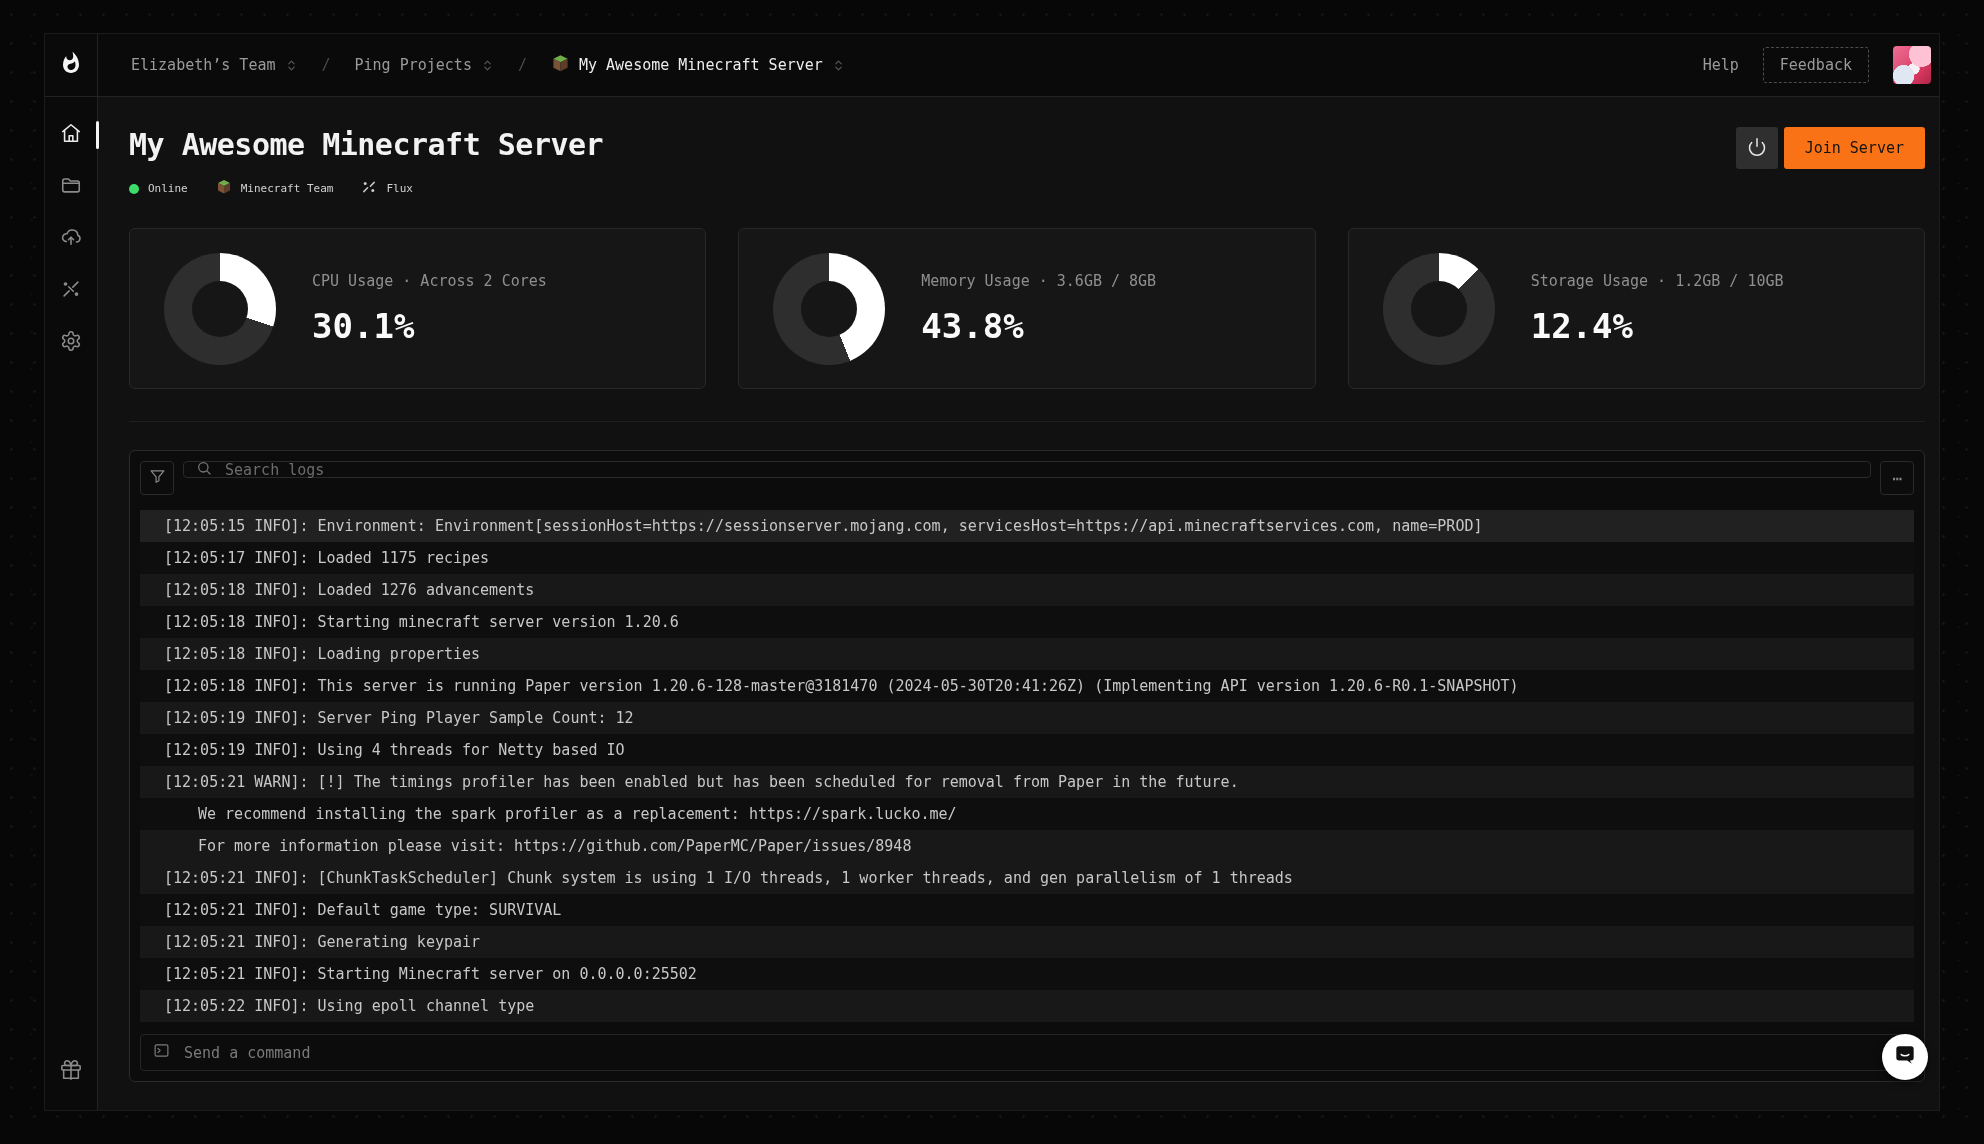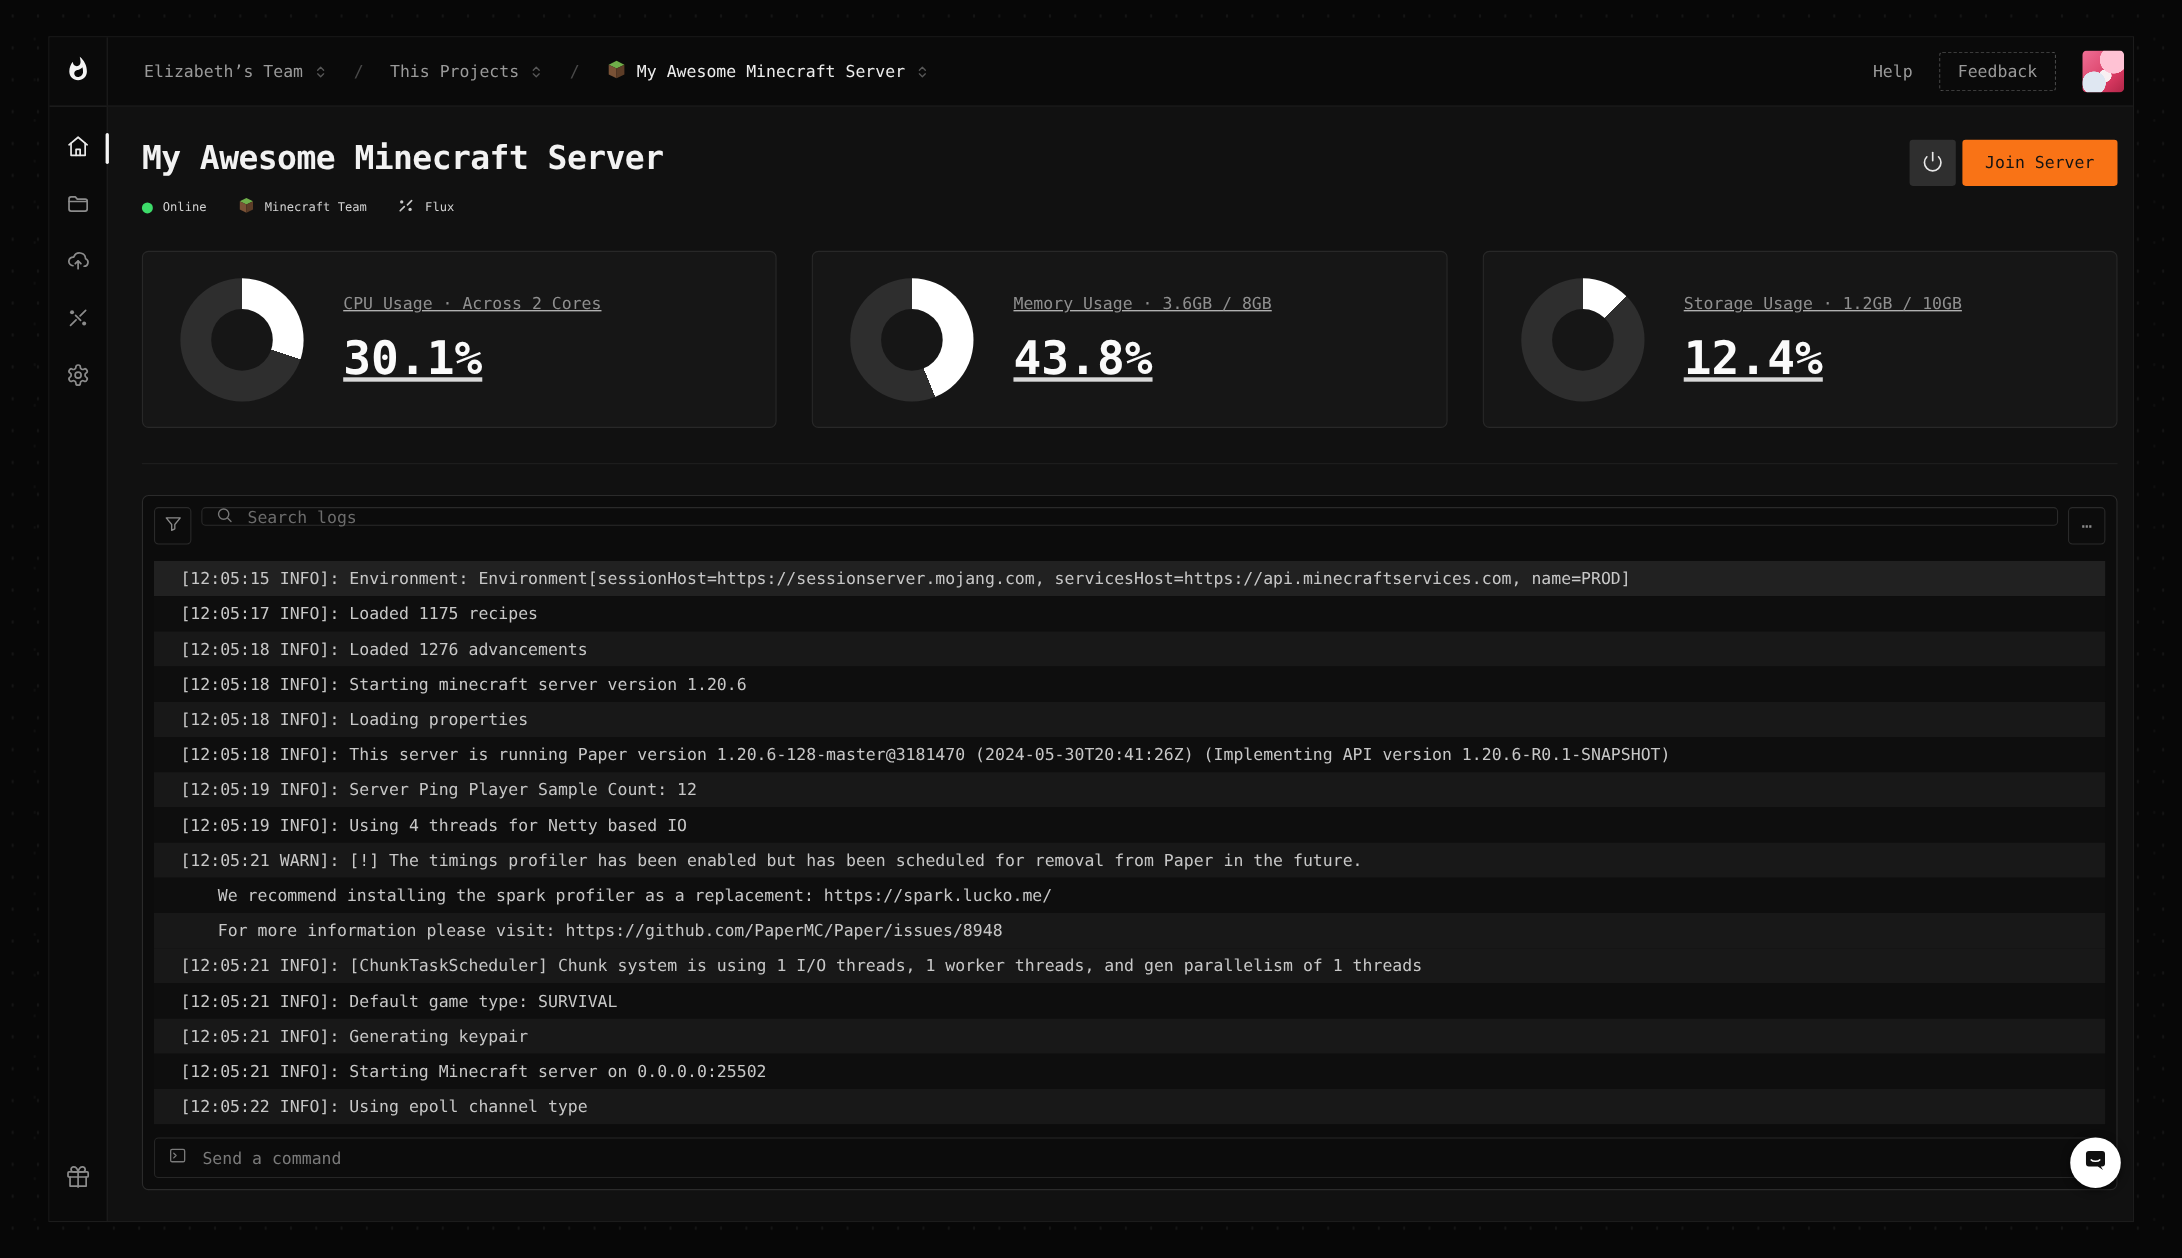--- a/index.html
+++ b/index.html
@@ -51,25 +51,25 @@
   .page-head{display:flex;justify-content:space-between;align-items:flex-start;}
   .page-title{margin:0;font-size:30px;font-weight:700;color:#f2f2f2;letter-spacing:-.5px;}
   .badges{display:flex;align-items:center;gap:28px;margin-top:17px;font-size:11px;color:#d2d2d2;}
   .badge{display:flex;align-items:center;gap:9px;}
   .dot{width:10px;height:10px;border-radius:50%;background:#3ddc6a;}
   .head-actions{display:flex;gap:6px;align-items:center;}
   .power-btn{width:42px;height:42px;border:0;border-radius:3px;background:#2f2f2f;display:flex;align-items:center;justify-content:center;cursor:pointer;}
   .join-btn{height:42px;padding:0 21px;border:0;border-radius:3px;background:#f97316;color:#141414;font:inherit;font-size:15px;cursor:pointer;}
   
   .cards{display:grid;grid-template-columns:1fr 1fr 1fr;gap:32px;margin-top:30px;}
-  .card{height:161px;background:#161616;border:1px solid #282828;border-radius:6px;display:flex;align-items:center;padding-left:34px;gap:36px;text-decoration:underline;}
+  .card{height:161px;background:#161616;border:1px solid #282828;border-radius:6px;display:flex;align-items:center;padding-left:34px;gap:36px;}
   .donut{width:112px;height:112px;border-radius:50%;position:relative;flex:none;}
   .donut::after{content:"";position:absolute;left:50%;top:50%;width:56px;height:56px;margin:-28px 0 0 -28px;border-radius:50%;background:#161616;}
   .stat-label{font-size:15px;color:#8f8f8f;}
-  .stat-value{font-size:42px;font-weight:700;color:#fafafa;margin-top:16px;}
+  .stat-value{font-size:34px;font-weight:700;color:#fafafa;margin-top:16px;}
   .rule{border:0;border-top:1px solid #202020;margin:32px 0 28px 0;}
   
   .console{height:632px;background:#0c0c0c;border:1px solid #2b2b2b;border-radius:6px;padding:10px;display:flex;flex-direction:column;}
   .console-toolbar{display:flex;gap:9px;flex:none;}
   .iconbtn{width:34px;height:34px;flex:none;border:1px solid #2a2a2a;border-radius:4px;background:#0c0c0c;display:flex;align-items:center;justify-content:center;cursor:pointer;color:#8a8a8a;font:inherit;}
   .searchbox{flex:1;height:17px;border:1px solid #2a2a2a;border-radius:4px;background:#0c0c0c;display:flex;align-items:center;gap:11px;padding:0 12px;}
   .searchbox input{flex:1;background:transparent;border:0;outline:0;color:#dddddd;font:inherit;font-size:15px;}
   .searchbox input::placeholder{color:#6c6c6c;}
   .log-list{flex:1;margin-top:15px;overflow:hidden;}
   .row{height:32px;line-height:32px;padding:0 10px 0 24px;font-size:15px;color:#c7c7c7;white-space:nowrap;overflow:hidden;}
@@ -168,21 +168,21 @@
           <span>Elizabeth’s Team</span>
           <span class="updown">
             <svg class="ic" width="13" height="13" viewBox="0 0 24 24" stroke="#585858" stroke-width="2.2">
                 <path d="m7 15 5 5 5-5"></path>
                 <path d="m7 9 5-5 5 5"></path>
               </svg>
           </span>
         </div>
         <span class="crumb-sep">/</span>
         <div class="crumb">
-          <span>This Projects</span>
+          <span>Ping Projects</span>
           <span class="updown">
             <svg class="ic" width="13" height="13" viewBox="0 0 24 24" stroke="#585858" stroke-width="2.2">
                 <path d="m7 15 5 5 5-5"></path>
                 <path d="m7 9 5-5 5 5"></path>
               </svg>
           </span>
         </div>
         <span class="crumb-sep">/</span>
         <div class="crumb current">
           <span>

